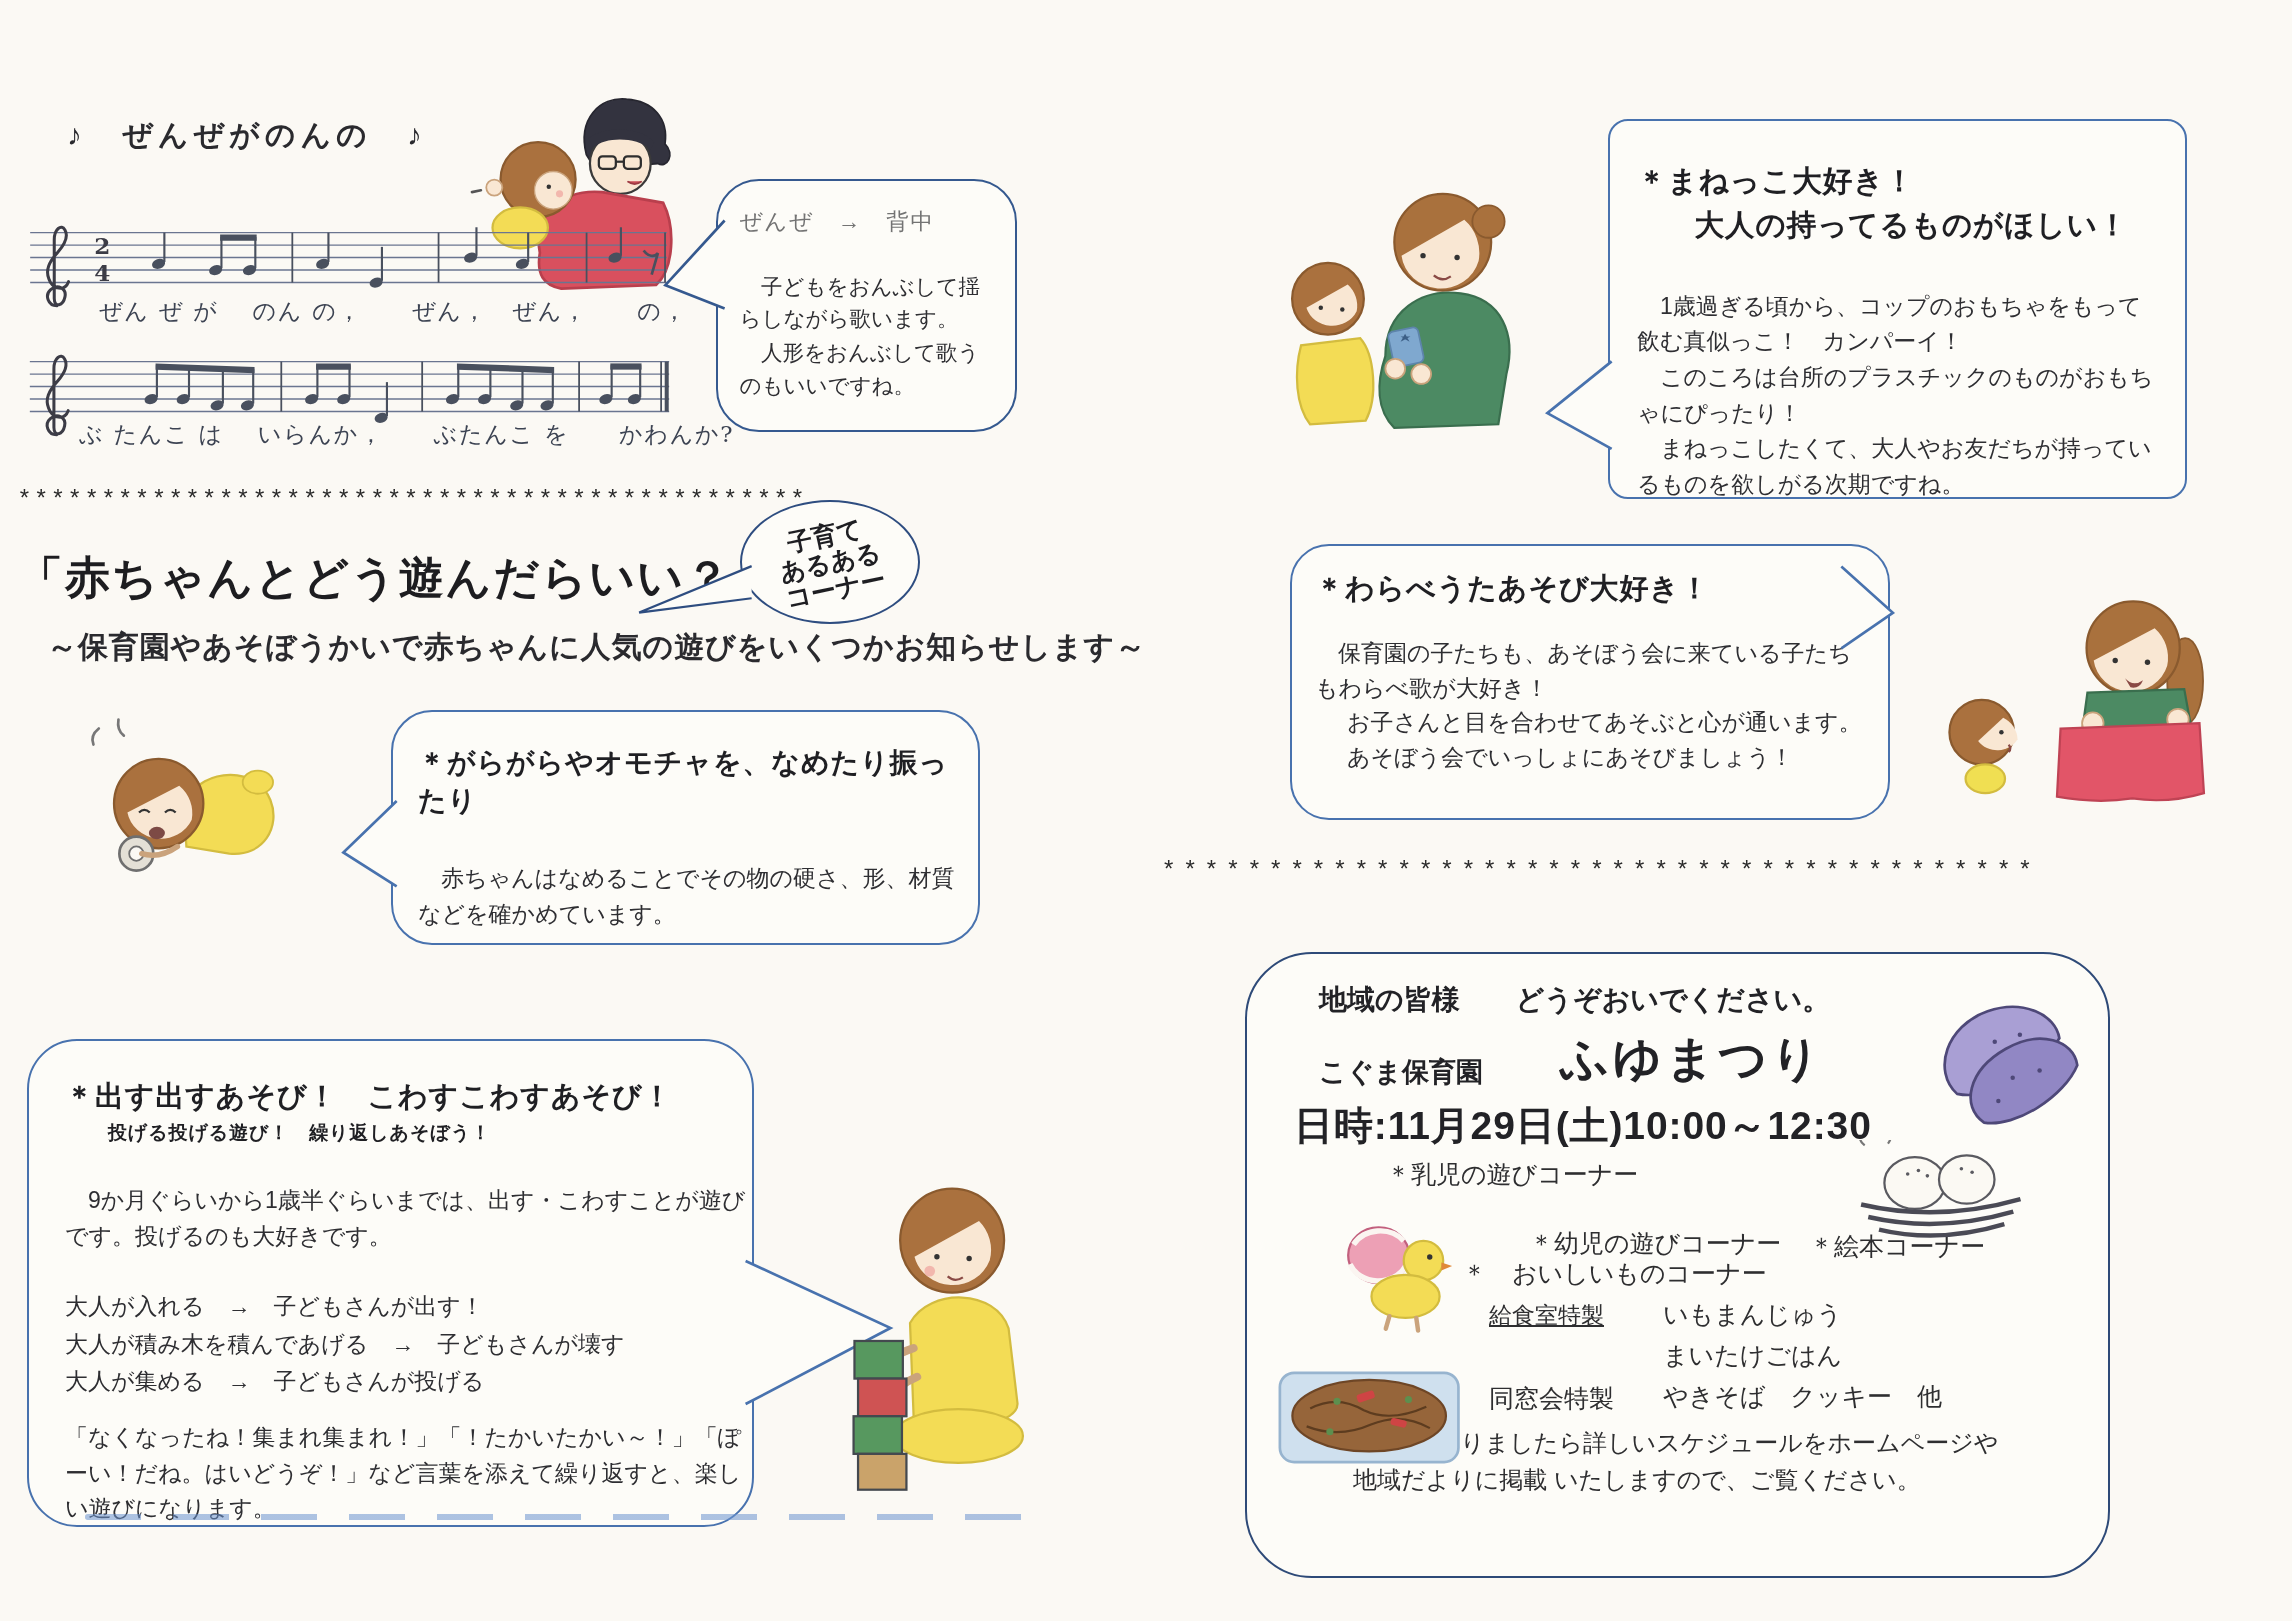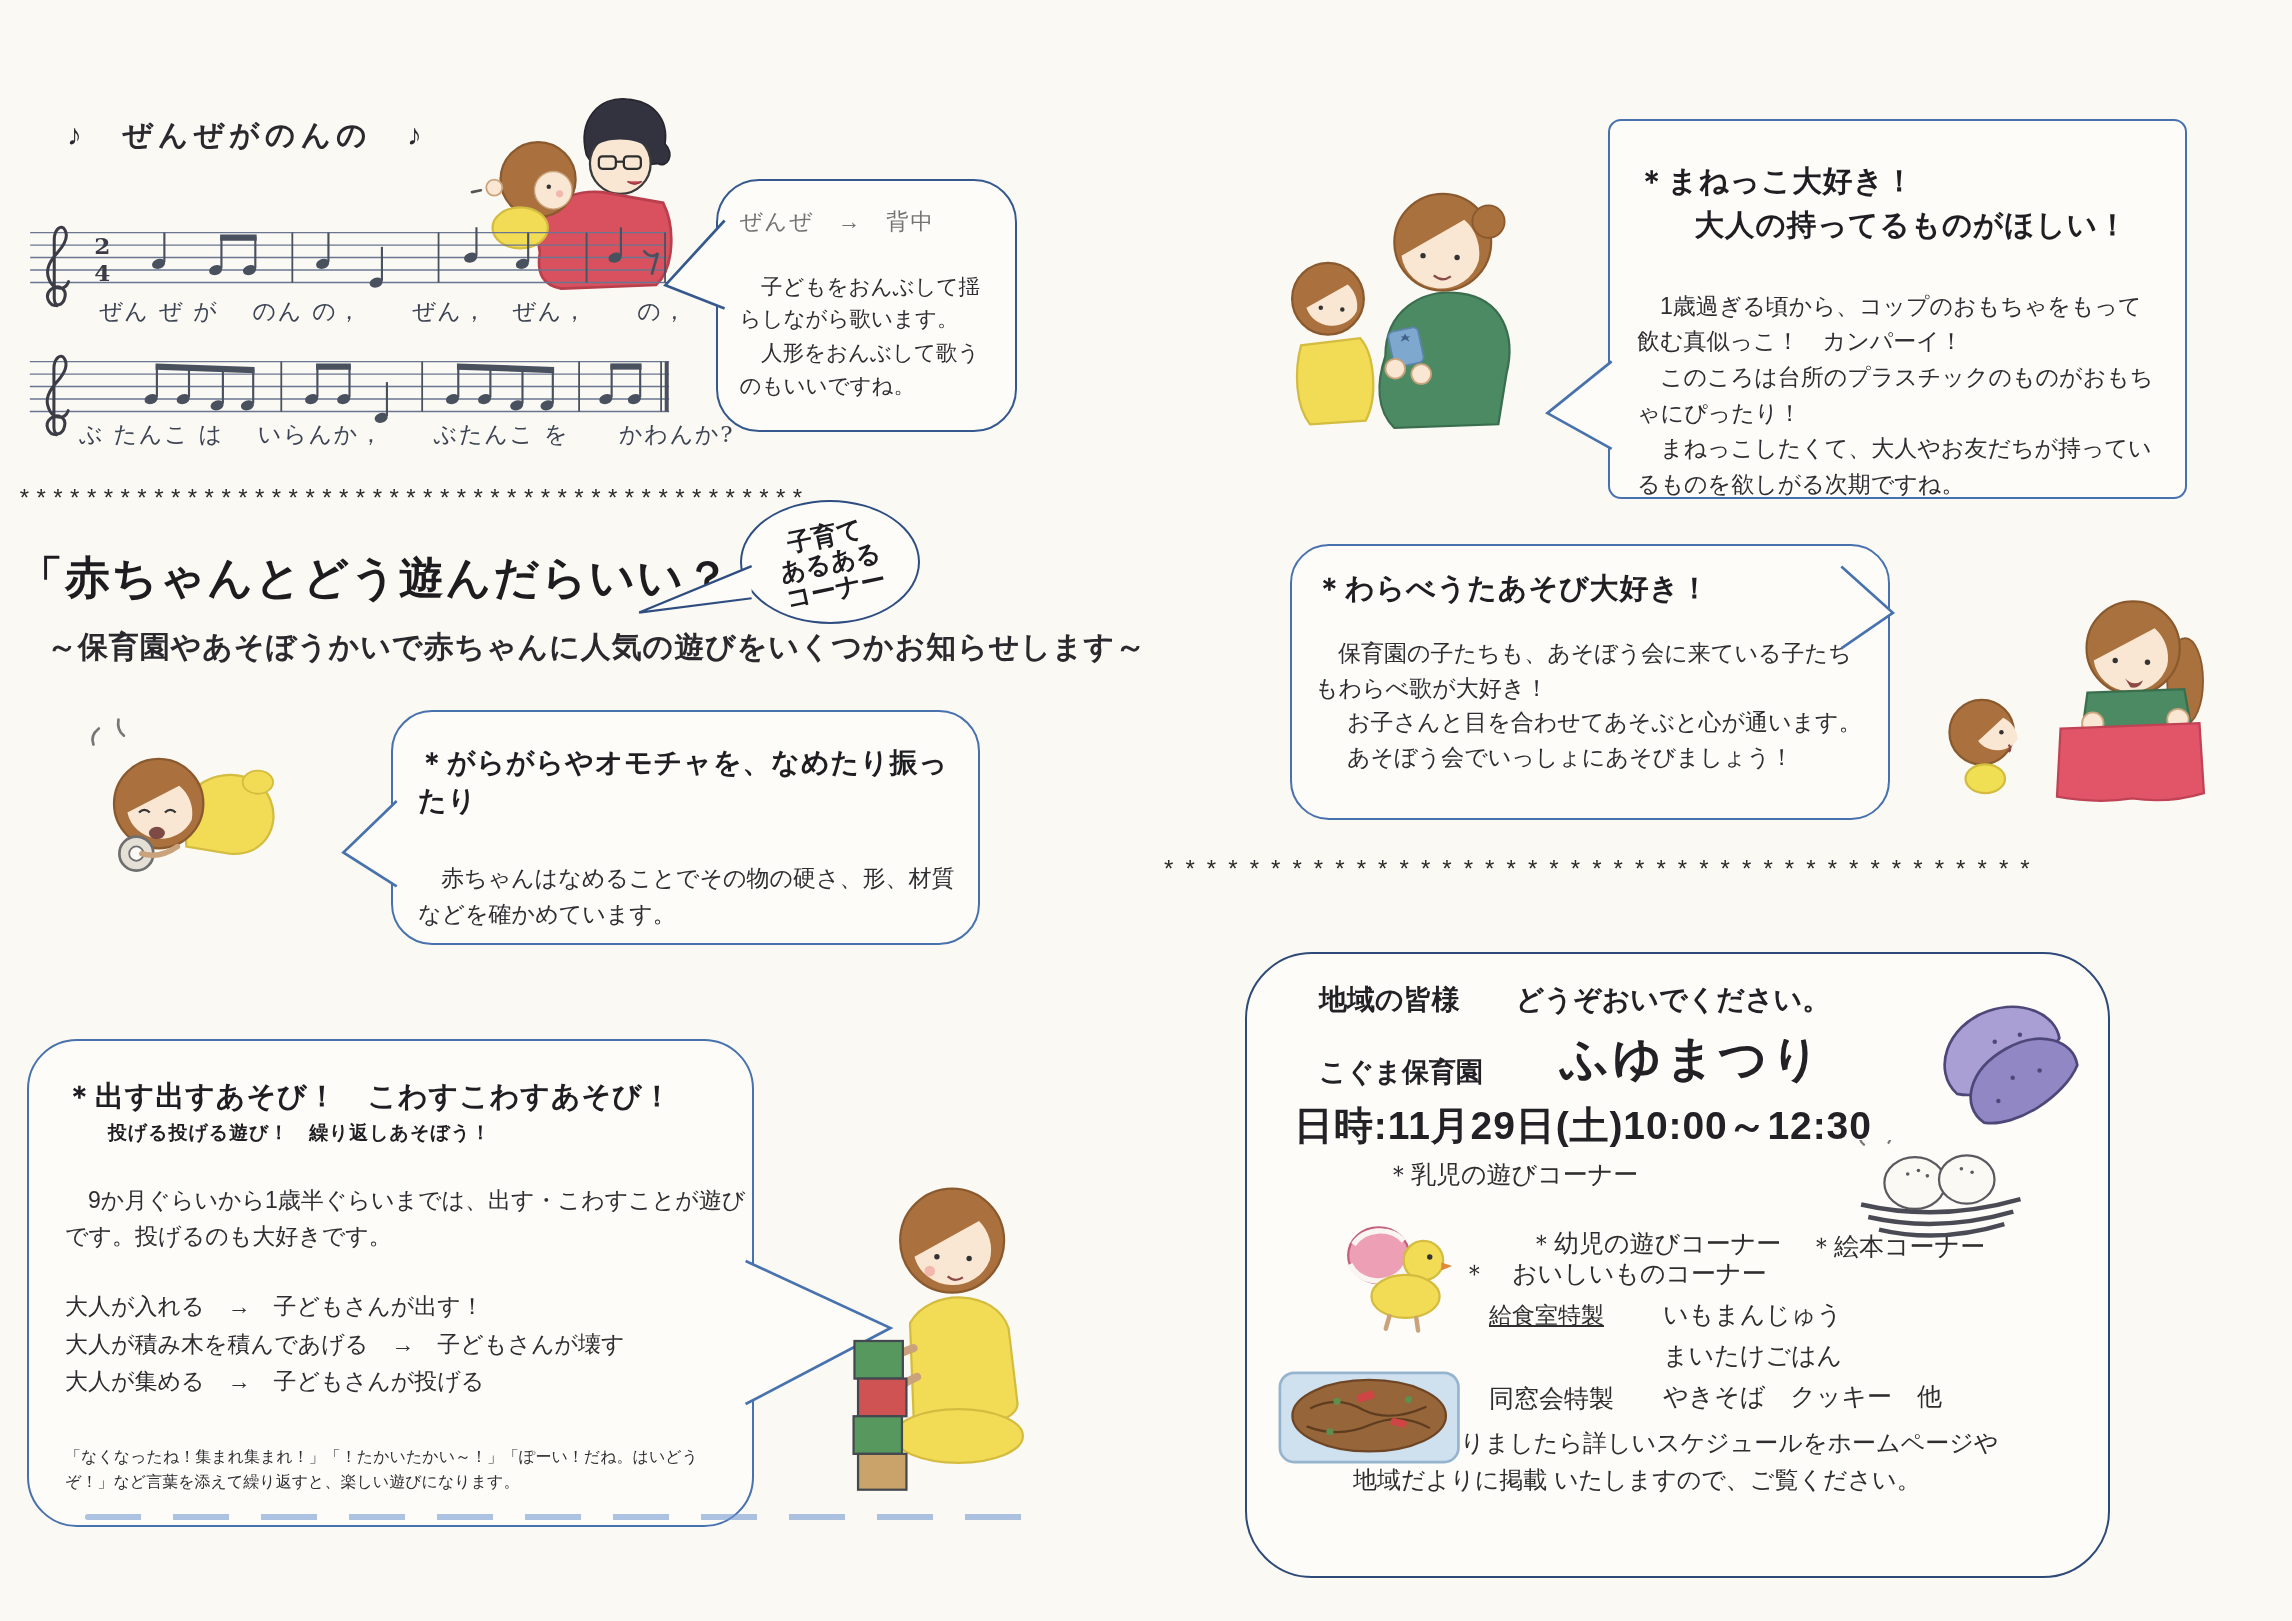--- a/index.html
+++ b/index.html
@@ -191,21 +191,21 @@
     <path d="M66,6 L6,64 L66,102" fill="#fdfcf8" stroke="#4872ae" stroke-width="3"></path>
   </svg>
 
   <div class="bubble" style="left:27px;top:1039px;width:727px;height:488px;border-radius:50px;padding:34px 23px 0 36px;">
     <div class="bub-h" style="font-size:29px;line-height:1.5;">＊出す出すあそび！　こわすこわすあそび！</div>
     <div class="bub-h" style="font-size:19px;line-height:1.5;text-indent:23px;">　投げる投げる遊び！　繰り返しあそぼう！</div>
     <div class="bub-p" style="font-size:23px;line-height:1.55;margin-top:36px;width:681px;">　9か月ぐらいから1歳半ぐらいまでは、出す・こわすことが遊びです。投げるのも大好きです。</div>
     <div class="bub-p" style="font-size:23px;line-height:1.62;margin-top:34px;">大人が入れる　→　子どもさんが出す！</div>
     <div class="bub-p" style="font-size:23px;line-height:1.62;">大人が積み木を積んであげる　→　子どもさんが壊す</div>
     <div class="bub-p" style="font-size:23px;line-height:1.62;">大人が集める　→　子どもさんが投げる</div>
-    <div class="bub-p" style="font-size:16px;line-height:1.55;margin-top:45px;width:681px;">「なくなったね！集まれ集まれ！」「！たかいたかい～！」「ぽーい！だね。はいどうぞ！」など言葉を添えて繰り返すと、楽しい遊びになります。</div>
+    <div class="bub-p" style="font-size:23px;line-height:1.55;margin-top:20px;width:681px;">「なくなったね！集まれ集まれ！」「！たかいたかい～！」「ぽーい！だね。はいどうぞ！」など言葉を添えて繰り返すと、楽しい遊びになります。</div>
   </div>
   <svg class="tail" style="left:740px;top:1252px;" width="157" height="161" viewBox="0 0 175 180">
     <path d="M6,10 L168,85 L6,170" fill="#fdfcf8" stroke="#4872ae" stroke-width="3"></path>
   </svg>
 
   <svg class="abs" style="left:824px;top:1151px;" width="224" height="345" viewBox="0 0 250 385">
     <circle cx="143" cy="100" r="58" fill="#aa713e" stroke="#8a5a2e" stroke-width="2.5"></circle>
     <path d="M101,118 a44,42 0 0 0 84,4 a46,46 0 0 0 -12,-44 Z" fill="#f9e7d3"></path>
     <circle cx="126" cy="118" r="3" fill="#333"></circle>
       <circle cx="162" cy="120" r="3" fill="#333"></circle>
@@ -234,21 +234,21 @@
     <path d="M149,196 l5,-9 5,9 -10,-6 h11 z" fill="#3c5f86"></path>
     <circle cx="143" cy="226" r="11" fill="#f9e7d3" stroke="#caa37c" stroke-width="2"></circle>
     <circle cx="172" cy="232" r="11" fill="#f9e7d3" stroke="#caa37c" stroke-width="2"></circle>
     <circle cx="68" cy="148" r="40" fill="#aa713e" stroke="#8a5a2e" stroke-width="2.5"></circle>
     <path d="M44,158 a30,28 0 0 0 56,4 a32,32 0 0 0 -10,-30 Z" fill="#f9e7d3"></path>
     <circle cx="60" cy="158" r="2.5" fill="#333"></circle>
       <circle cx="84" cy="160" r="2.5" fill="#333"></circle>
     <path d="M38,200 C30,230 32,268 48,288 L110,284 C124,258 120,210 104,192 Z" fill="#f3dc55" stroke="#d3bc3f" stroke-width="2.5"></path>
   </svg>
 
-  <div class="bubble" style="left:1608px;top:119px;width:579px;height:380px;border-radius:13px;padding:38px 25px 0 27px;">
+  <div class="bubble" style="left:1608px;top:119px;width:579px;height:380px;border-radius:20px;padding:38px 25px 0 27px;">
     <div class="bub-h" style="font-size:29.6px;line-height:1.5;">＊まねっこ大好き！</div>
     <div class="bub-h" style="font-size:29.6px;line-height:1.5;text-indent:27px;">　大人の持ってるものがほしい！</div>
     <div class="bub-p" style="font-size:23px;line-height:1.55;margin-top:41px;width:525px;">　1歳過ぎる頃から、コップのおもちゃをもって飲む真似っこ！　カンパーイ！</div>
     <div class="bub-p" style="font-size:23px;line-height:1.55;width:525px;">　このころは台所のプラスチックのものがおもちゃにぴったり！</div>
     <div class="bub-p" style="font-size:23px;line-height:1.55;width:525px;">　まねっこしたくて、大人やお友だちが持っているものを欲しがる次期ですね。</div>
   </div>
   <svg class="tail" style="left:1542px;top:356px;" width="75" height="100" viewBox="0 0 84 112">
     <path d="M78,6 L6,64 L78,104" fill="#fdfcf8" stroke="#4872ae" stroke-width="3"></path>
   </svg>
 

